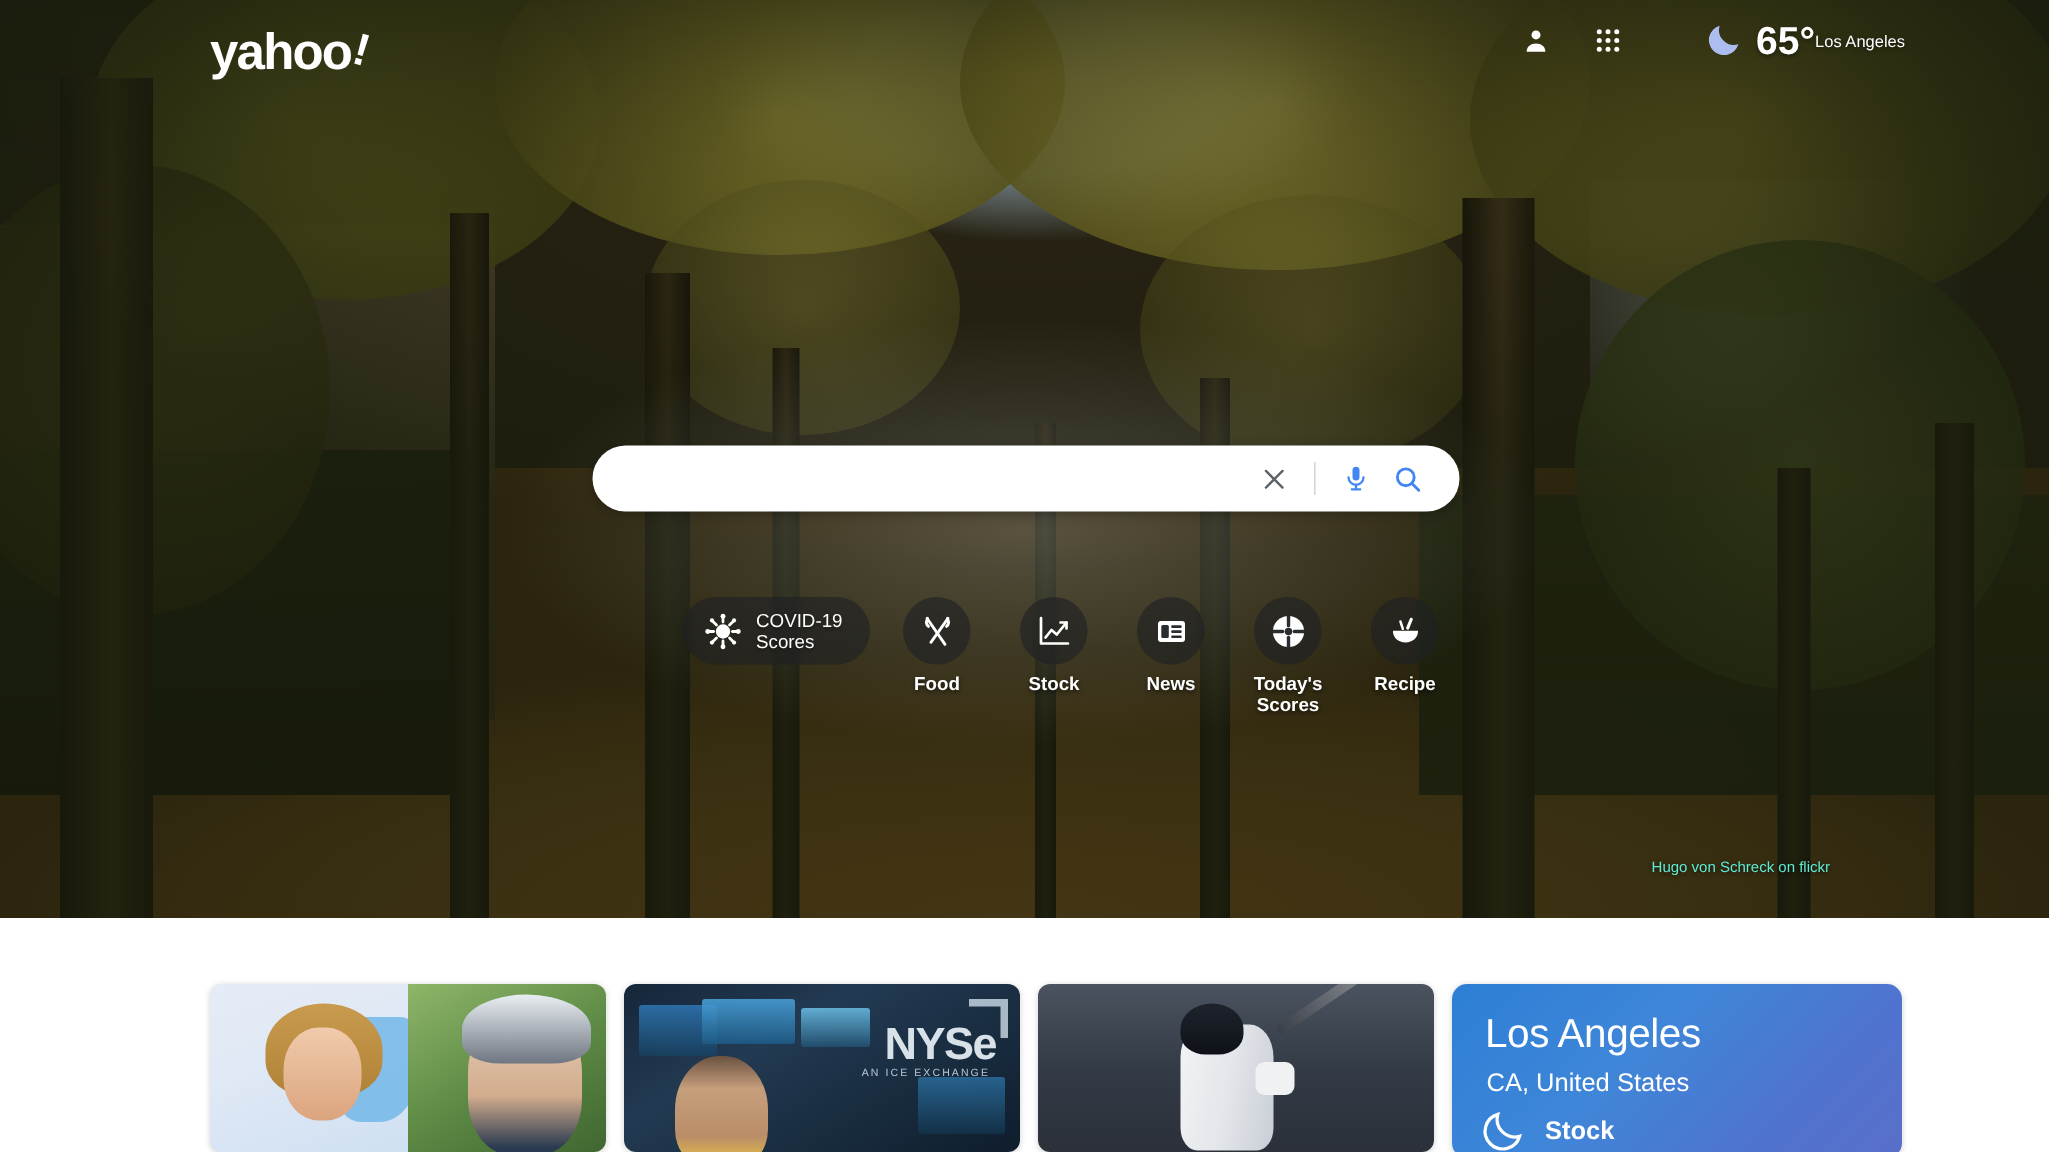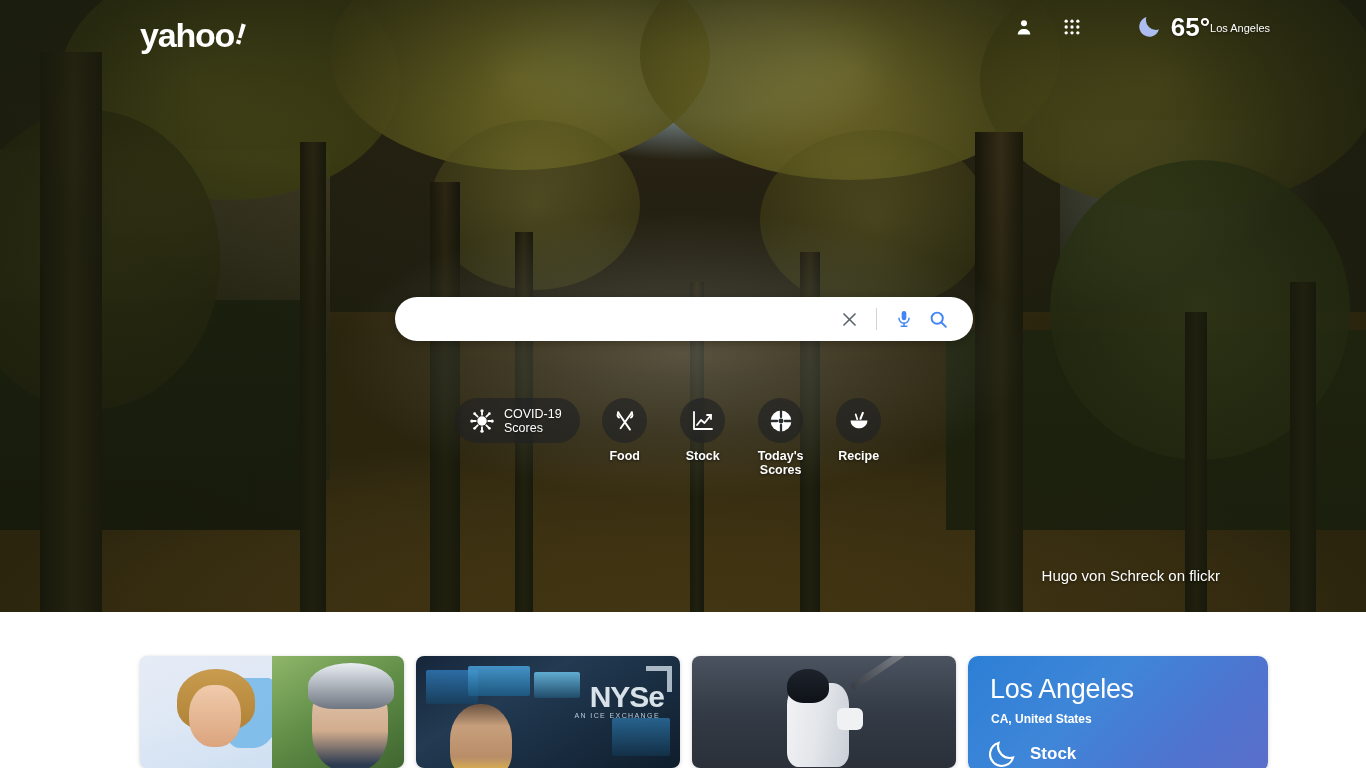--- a/index.html
+++ b/index.html
@@ -135,21 +135,21 @@
     background:rgba(31,33,36,.62); display:flex; align-items:center; justify-content:center;
     backdrop-filter:blur(2px);
   }
   .sc-label{
     color:#fff; font-size:12.5px; font-weight:bold; margin-top:6px; text-align:center;
     line-height:14px; text-shadow:0 1px 3px rgba(0,0,0,.6);
   }
 
   .credit{
     position:absolute; right:146px; bottom:28px; z-index:15;
-    color:#ffffff; font-size:15px; text-shadow:0 1px 3px rgba(0,0,0,.6);
+    color:#5eead4; font-size:10px; text-shadow:0 1px 3px rgba(0,0,0,.6);
   }
 
   
   .content{
     position:absolute; top:612px; left:0; width:1366px; height:135px;
     background:#fff;
   }
   .cards{
     position:absolute; left:140px; top:44px; display:flex; gap:12px; align-items:flex-start;
   }
@@ -237,21 +237,21 @@
   .weather-card{
     width:300px; height:116px; border-radius:10px; position:relative; overflow:hidden;
     background:linear-gradient(135deg,#2c7fd6 0%,#3f86d8 40%,#4f73cf 75%,#5a6fc9 100%);
     box-shadow:0 1px 4px rgba(0,0,0,.18); cursor:pointer;
   }
   .wc-city{
     position:absolute; left:22px; top:18px; color:#fff; font-size:27px; font-weight:normal;
     letter-spacing:-.3px;
   }
   .wc-region{
-    position:absolute; left:23px; top:56px; color:#fff; font-size:12px; font-weight:bold;
+    position:absolute; left:23px; top:56px; color:#fff; font-size:17px; font-weight:normal;
   }
   .wc-cond{
     position:absolute; left:62px; top:88px; color:#fff; font-size:17px; font-weight:bold;
   }
   .wc-moon{ position:absolute; left:18px; top:82px; width:32px; height:32px; }
 </style>
 </head>
 <body>
 
 <div class="hero">
@@ -397,20 +397,32 @@
       <div class="sc-circle">
         <svg width="24" height="24" viewBox="0 0 24 24" fill="none" stroke="#fff" stroke-width="1.8" stroke-linecap="round" stroke-linejoin="round">
           <polyline points="3,3 3,20 21,20"></polyline>
           <polyline points="6,16 10,11 13.5,14 20,6"></polyline>
           <polyline points="16,6 20,6 20,10"></polyline>
         </svg>
       </div>
       <div class="sc-label">Stock</div>
     </div>
 
+    <div class="sc">
+      <div class="sc-circle">
+        <svg width="24" height="24" viewBox="0 0 24 24" fill="#fff">
+          <rect x="3" y="5" width="18" height="14" rx="2"></rect>
+          <rect x="5.2" y="7.6" width="5" height="8.8" rx="1" fill="#2a2d30"></rect>
+          <rect x="11.8" y="7.8" width="7" height="1.8" rx=".8" fill="#2a2d30"></rect>
+          <rect x="11.8" y="11.2" width="7" height="1.8" rx=".8" fill="#2a2d30"></rect>
+          <rect x="11.8" y="14.6" width="7" height="1.8" rx=".8" fill="#2a2d30"></rect>
+        </svg>
+      </div>
+      <div class="sc-label">News</div>
+    </div>
 
     <div class="sc">
       <div class="sc-circle">
         <svg width="26" height="26" viewBox="0 0 24 24">
           <circle cx="12" cy="12" r="9.6" fill="#fff"></circle>
           <circle cx="12" cy="12" r="2.3" fill="#2a2d30"></circle>
           <g stroke="#2a2d30" stroke-width="2.1" stroke-linecap="round">
             <line x1="12" y1="2.6" x2="12" y2="8.4"></line>
             <line x1="12" y1="15.6" x2="12" y2="21.4"></line>
             <line x1="2.6" y1="12" x2="8.4" y2="12"></line>

